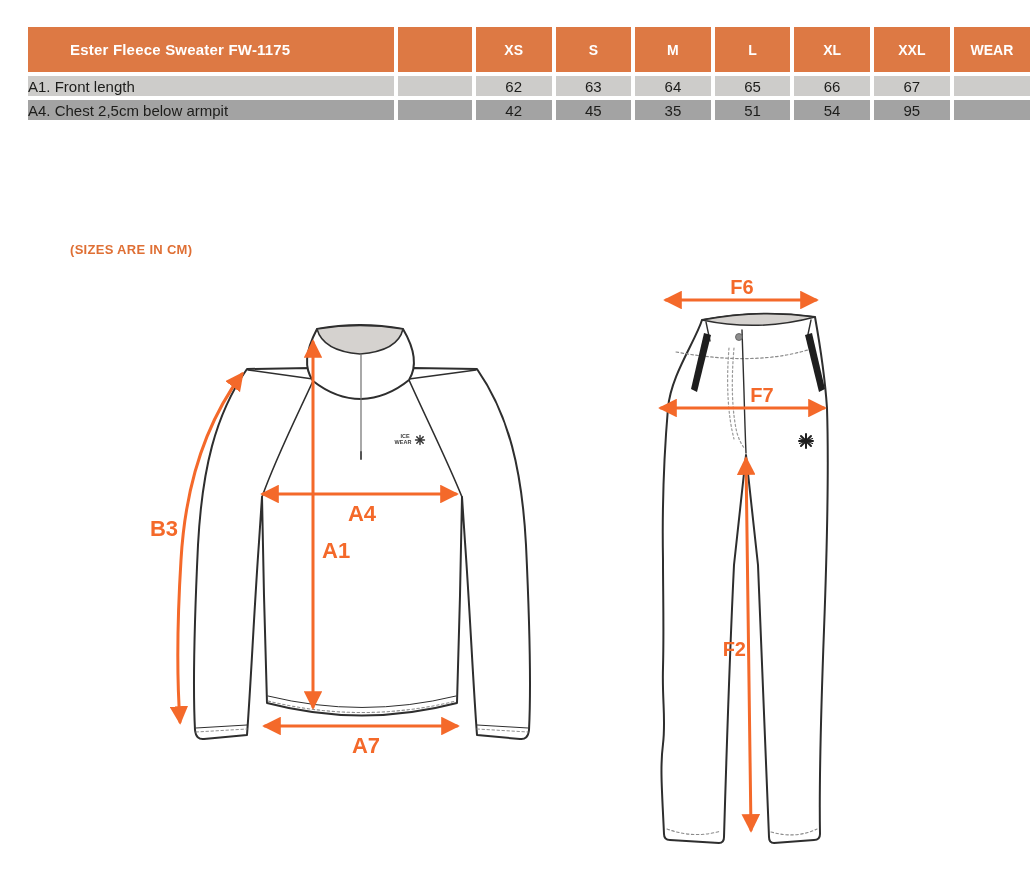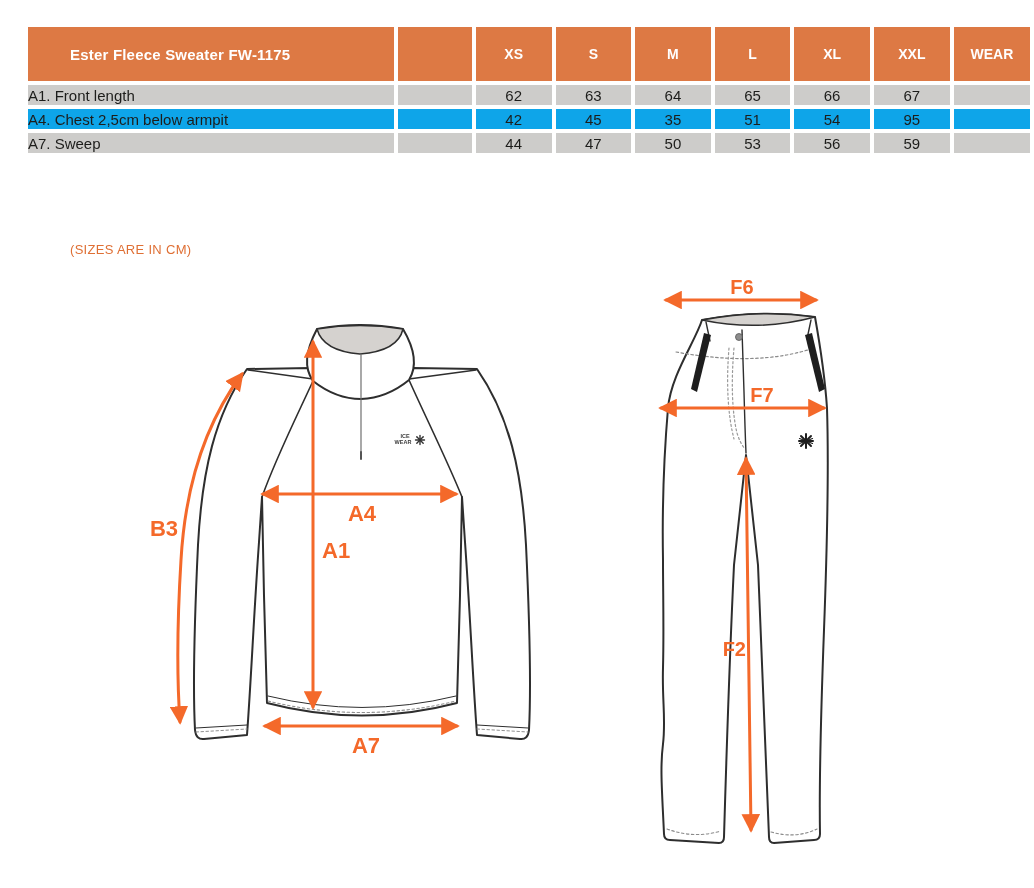--- a/index.html
+++ b/index.html
@@ -1,29 +1,29 @@
 <!DOCTYPE html>
 <html><head>
 <meta charset="utf-8">
 <style>
   html,body{margin:0;padding:0;background:#fff;}
   .stage{position:relative;width:1034px;height:888px;background:#ffffff;overflow:hidden;
          font-family:"Liberation Sans",sans-serif;}
   table.sizechart{position:absolute;left:24px;top:23px;border-collapse:separate;border-spacing:4px;}
   table.sizechart th,table.sizechart td{padding:0;margin:0;}
-  .hd{background:#dd7944;color:#ffffff;font-weight:bold;height:54px;}
+  .hd{background:#dd7944;color:#ffffff;font-weight:bold;height:45px;}
   .hd.title{width:330px;text-align:left;padding-left:42px;font-size:15px;letter-spacing:.2px;}
   .hd.spacer{width:76px;}
   .hd.size{width:77px;text-align:center;font-size:14px;margin-left:29px;}
   tr.dark td{background:#cdccca;}
-  tr.light td{background:#0ea5e9;}
+  tr.light td{background:#a3a3a3;}
   td{height:20px;font-size:15px;color:#1d1d1b;}
   td.rowlabel{text-align:left;padding-left:42px;}
   td.val{text-align:center;}
-  .note{position:absolute;left:70px;top:242px;color:#df6f34;font-size:13px;font-weight:normal;
+  .note{position:absolute;left:70px;top:242px;color:#df6f34;font-size:13px;font-weight:bold;
         letter-spacing:.3px;}
   svg.diagram{position:absolute;left:0;top:0;}
   .mlabel{fill:#f4692a;font-weight:bold;font-family:"Liberation Sans",sans-serif;}
 </style>
 </head>
 <body>
 
 <div class="stage">
 
   <table class="sizechart">
@@ -54,31 +54,20 @@
       <td class="rowlabel">A4. Chest 2,5cm below armpit</td>
       <td></td>
       <td class="val">42</td>
       <td class="val">45</td>
       <td class="val">35</td>
       <td class="val">51</td>
       <td class="val">54</td>
       <td class="val">95</td>
       <td class="val"></td>
     </tr>
-    <tr class="dark">
-      <td class="rowlabel">A7. Sweep</td>
-      <td></td>
-      <td class="val">44</td>
-      <td class="val">47</td>
-      <td class="val">50</td>
-      <td class="val">53</td>
-      <td class="val">56</td>
-      <td class="val">59</td>
-      <td class="val"></td>
-    </tr>
   </tbody>
     </table>
 
   <div class="note">(SIZES ARE IN CM)</div>
 
   <svg class="diagram" width="1034" height="888" viewBox="0 0 1034 888">
     <defs>
       <marker id="ah" viewBox="0 0 10 10" refX="8.5" refY="5" markerWidth="6.2" markerHeight="6.2" orient="auto-start-reverse">
         <path d="M0,0 L10,5 L0,10 z" fill="#f4692a"></path>
       </marker>

